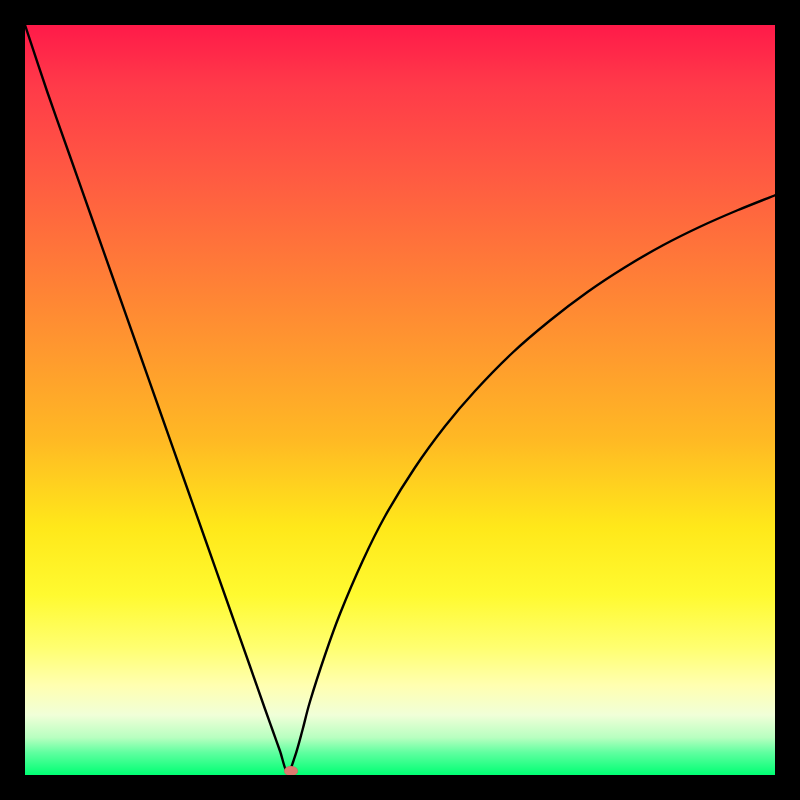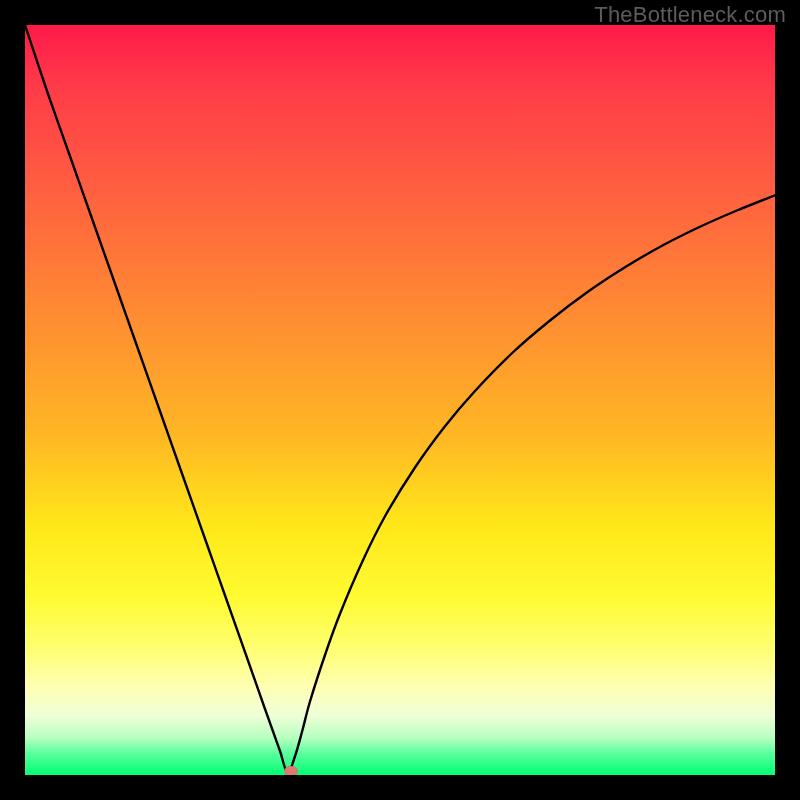--- a/index.html
+++ b/index.html
@@ -68,21 +68,20 @@
     top: 737px;
     background: #de7a70;
     border-radius: 50% / 50%;
     box-shadow: 0 0 0 0.5px rgba(0,0,0,0.1) inset;
   }
 </style>
 </head>
 <body>
 
 <div class="frame">
-  <div class="watermark">TheBottleneck.com</div>
 
   <div class="plot-area">
     <svg class="curve" viewBox="0 0 750 750" preserveAspectRatio="none">
       <path id="curve-path" fill="none" stroke="#000000" stroke-width="2.4" stroke-linejoin="round" stroke-linecap="round" d="M 0.00 0.00 C 3.60 10.80, 15.30 46.50, 22.50 67.50 C 29.70 88.50, 37.80 110.85, 45.00 131.25 C 52.20 151.65, 60.30 174.60, 67.50 195.00 C 74.70 215.40, 82.80 238.35, 90.00 258.75 C 97.20 279.15, 105.30 302.10, 112.50 322.50 C 119.70 342.90, 127.80 365.85, 135.00 386.25 C 142.20 406.65, 150.30 429.60, 157.50 450.00 C 164.70 470.40, 172.80 493.35, 180.00 513.75 C 187.20 534.15, 195.30 557.10, 202.50 577.50 C 209.70 597.90, 219.00 624.21, 225.00 641.25 C 231.00 658.29, 236.40 673.80, 240.00 684.00 C 243.60 694.20, 245.10 698.28, 247.50 705.00 C 249.90 711.72, 252.60 719.16, 255.00 726.00 C 257.40 732.84, 260.10 746.91, 262.50 747.75 C 264.90 748.59, 267.60 738.09, 270.00 731.25 C 272.40 724.41, 275.10 713.76, 277.50 705.00 C 279.90 696.24, 281.40 688.50, 285.00 676.50 C 288.60 664.50, 295.20 644.04, 300.00 630.00 C 304.80 615.96, 309.00 603.75, 315.00 588.75 C 321.00 573.75, 330.30 551.85, 337.50 536.25 C 344.70 520.65, 351.60 506.25, 360.00 491.25 C 368.40 476.25, 380.40 456.90, 390.00 442.50 C 399.60 428.10, 410.40 413.49, 420.00 401.25 C 429.60 389.01, 439.20 377.76, 450.00 366.00 C 460.80 354.24, 475.50 339.03, 487.50 327.75 C 499.50 316.47, 513.00 305.22, 525.00 295.50 C 537.00 285.78, 550.50 275.52, 562.50 267.00 C 574.50 258.48, 588.00 249.69, 600.00 242.25 C 612.00 234.81, 625.50 226.98, 637.50 220.50 C 649.50 214.02, 663.00 207.39, 675.00 201.75 C 687.00 196.11, 700.50 190.29, 712.50 185.25 C 724.50 180.21, 744.00 172.65, 750.00 170.25"></path>
     </svg>
     <div class="marker" id="min-marker" style="left: 259.25px; top: 741.25px; background: rgb(222, 122, 112);"></div>
   </div>
 
   <svg class="outline" viewBox="0 0 756 756">
     <rect x="1.5" y="1.5" width="753" height="753" fill="none" stroke="#000" stroke-width="3"></rect>

